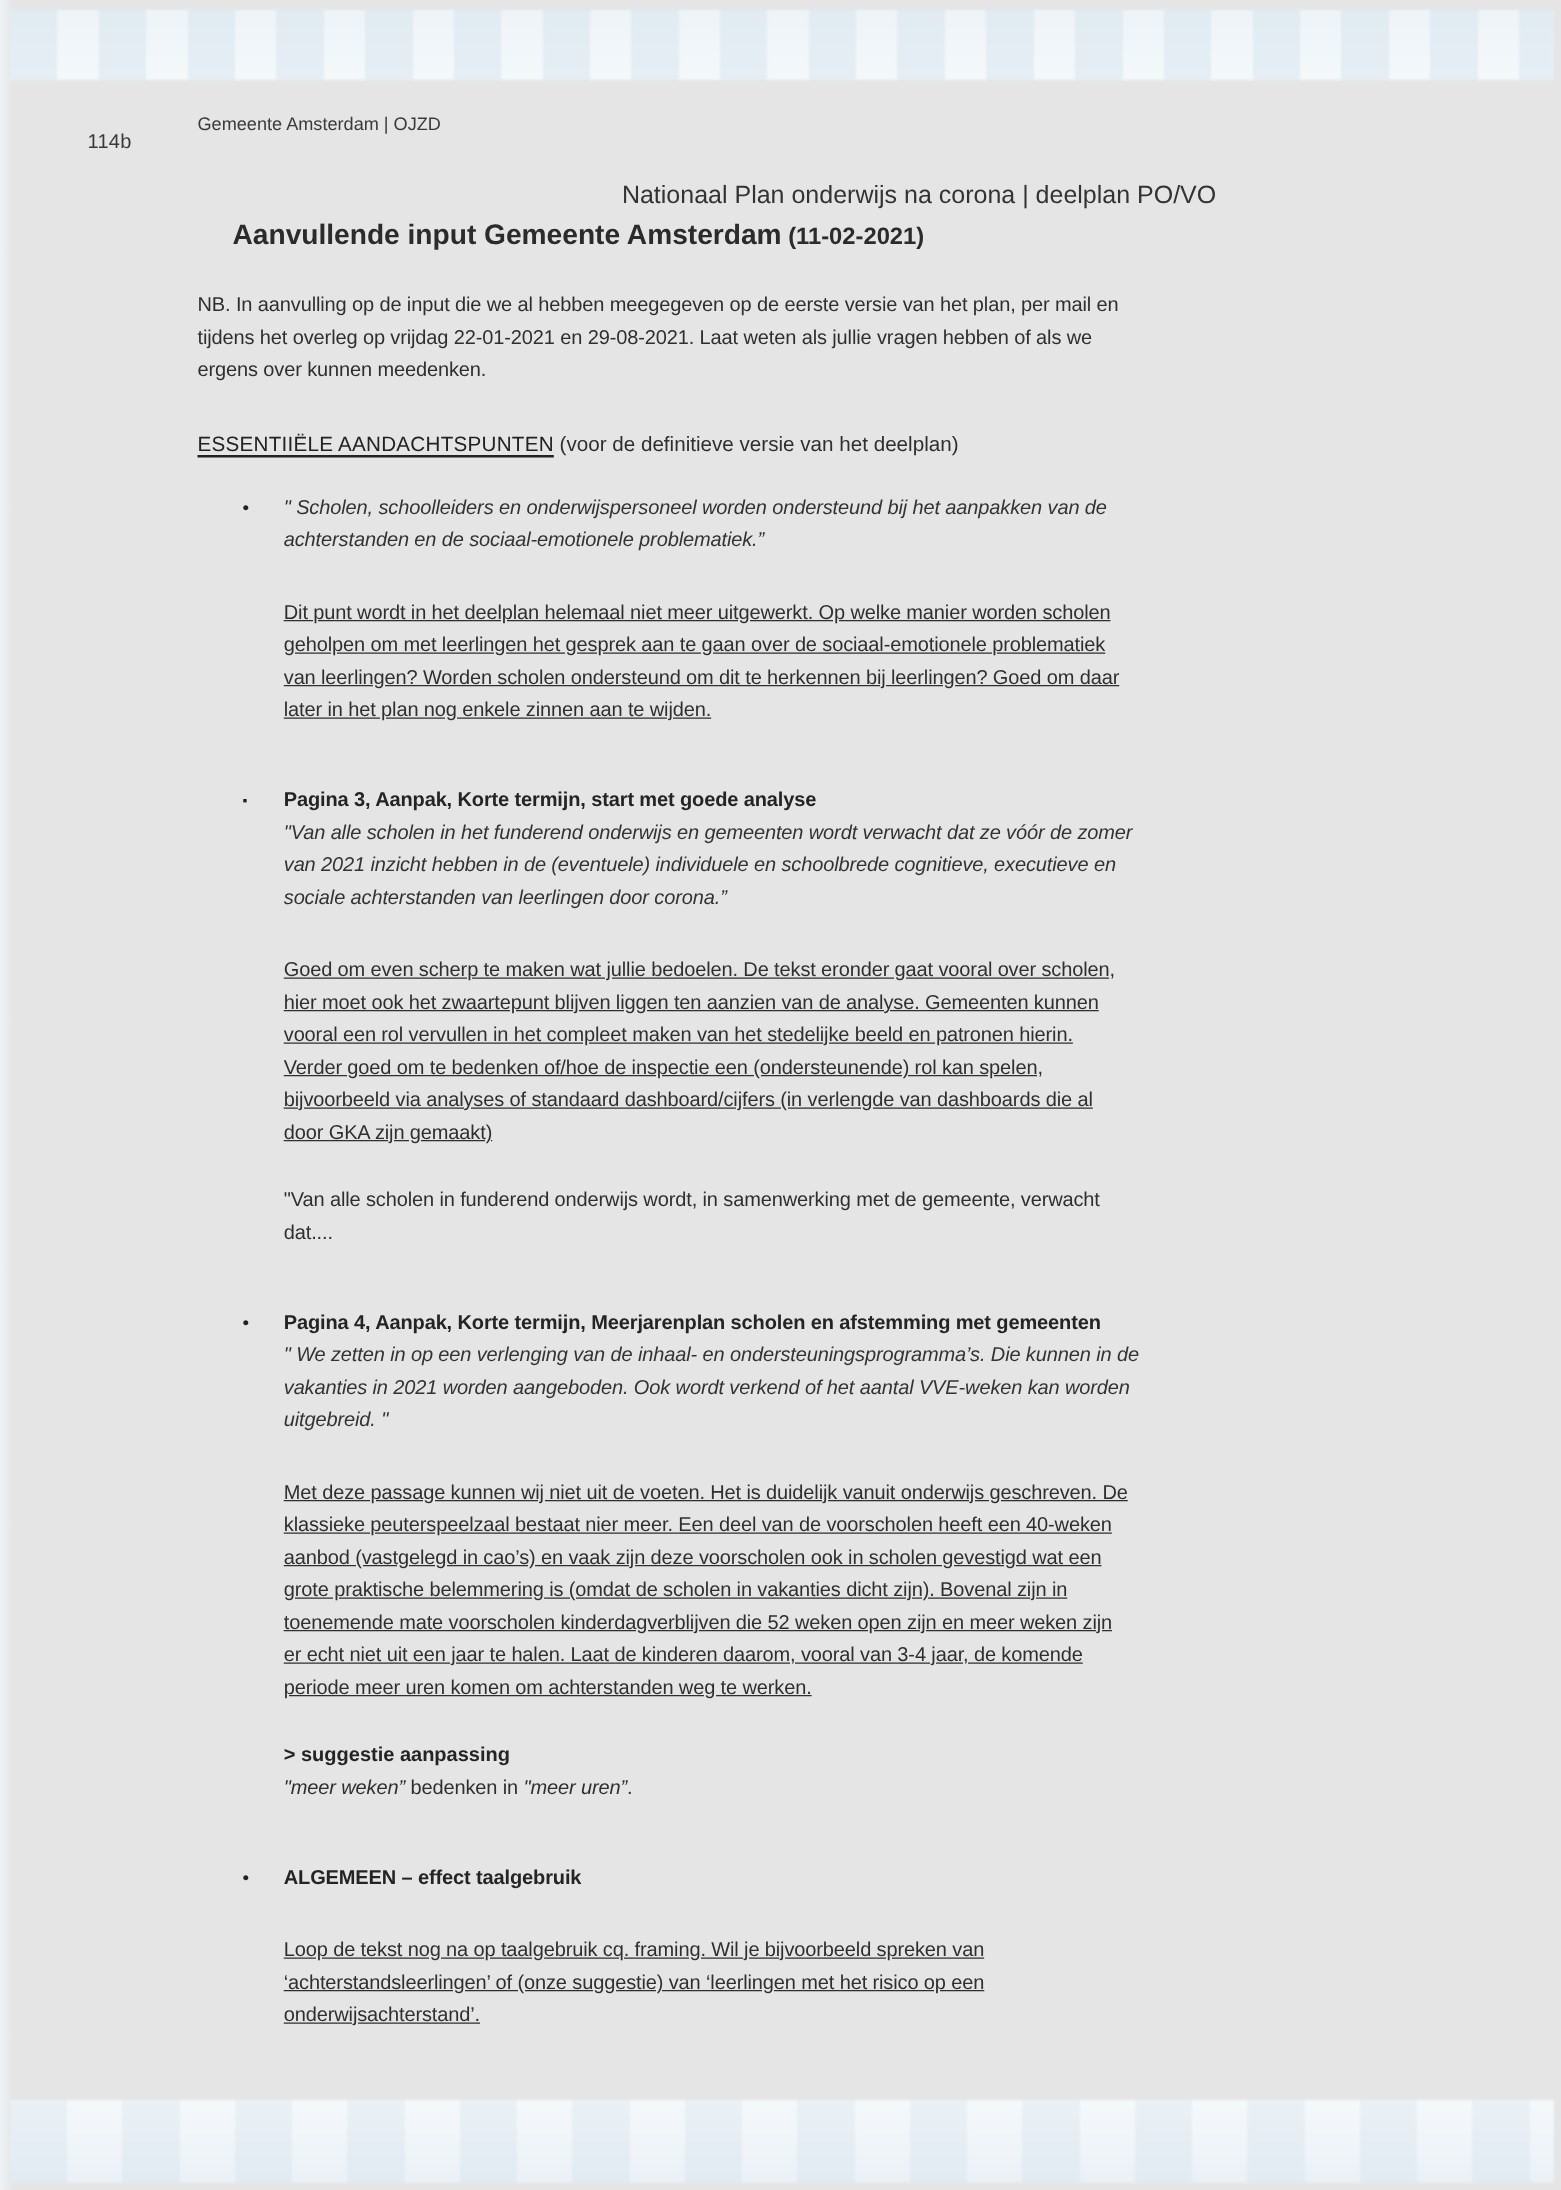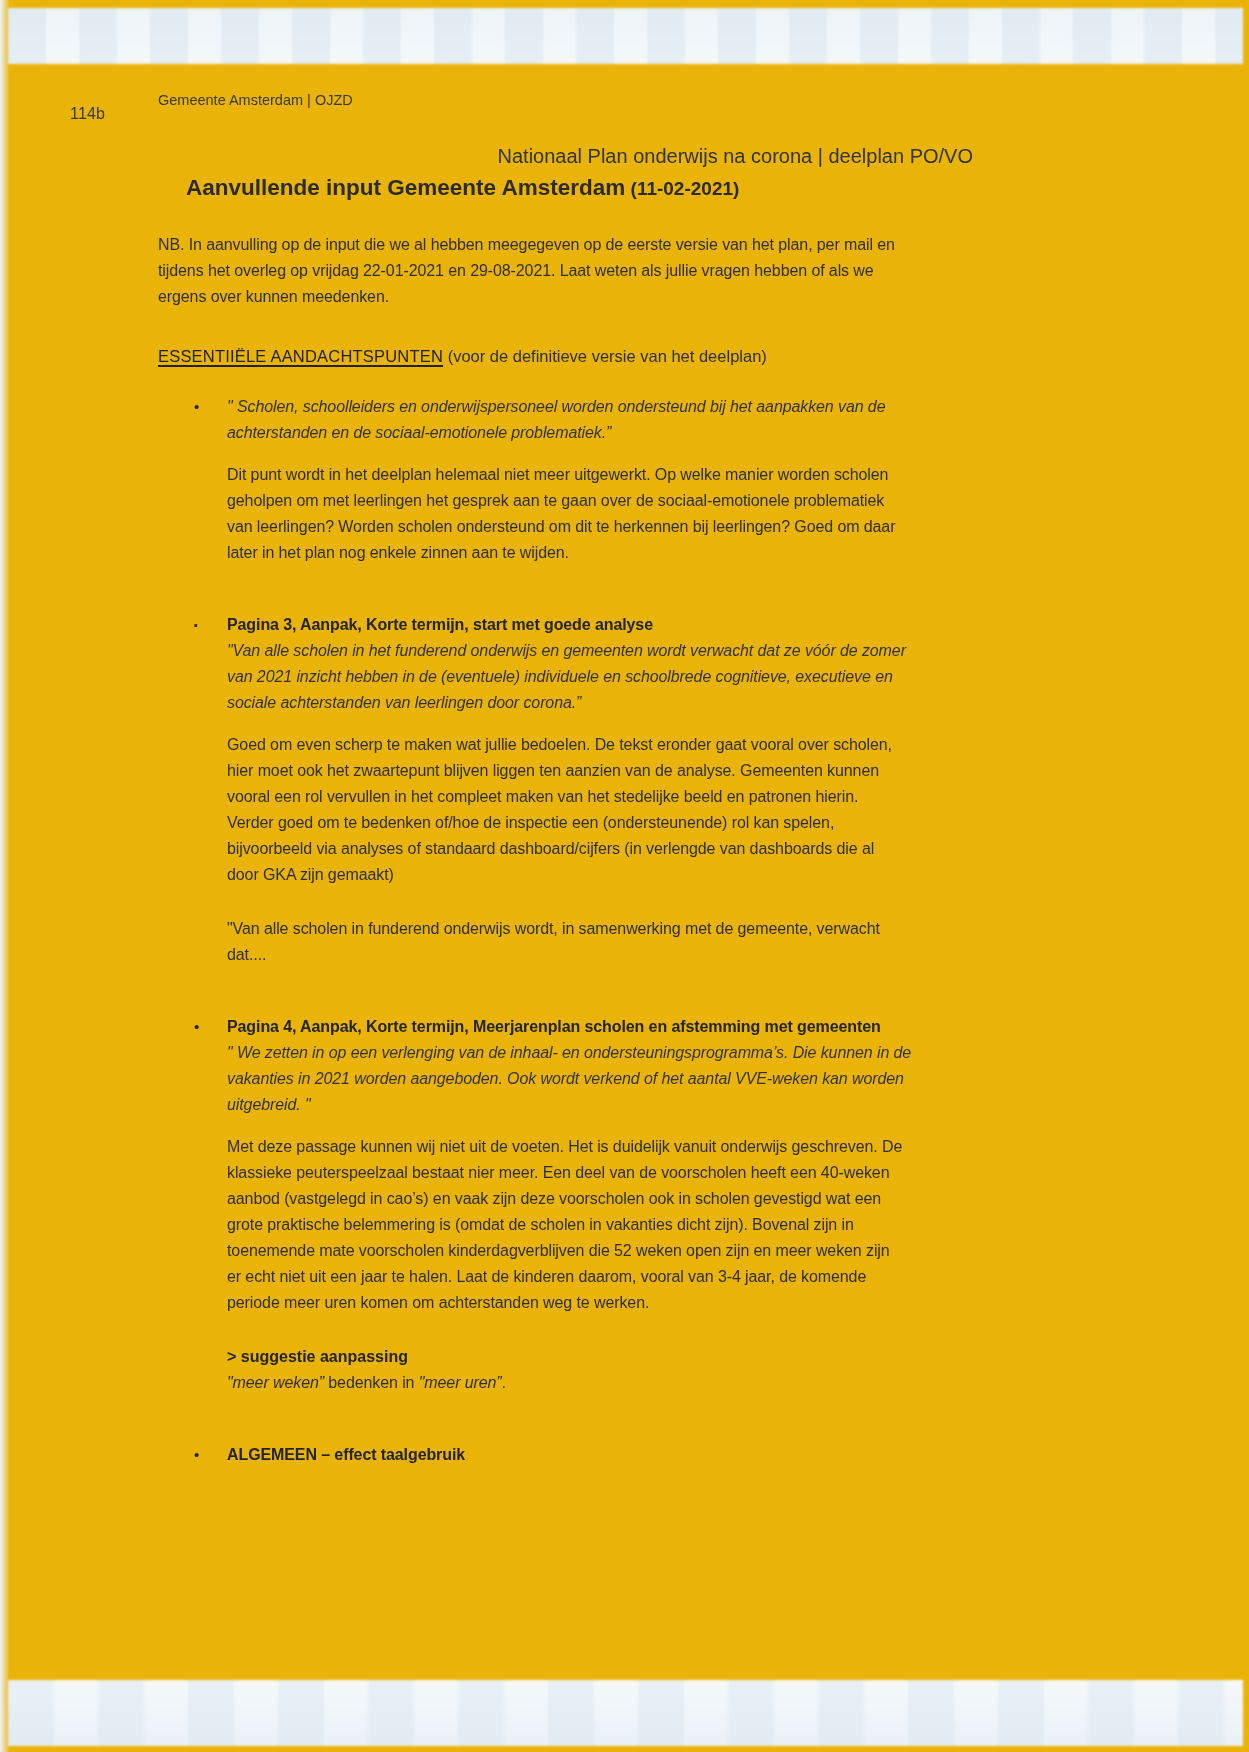--- a/index.html
+++ b/index.html
@@ -1,19 +1,19 @@
 <!DOCTYPE html>
 <html><head>
 <meta charset="utf-8">
 <style>
   html,body{margin:0;padding:0;background:#ffffff;}
   .page{
     position:relative;
     width:1249px;height:1752px;
-    background:#eab308;
+    background:#e5e5e5;
     font-family:"Liberation Sans","DejaVu Sans",sans-serif;
     color:#2f2f2f;
     overflow:hidden;
   }
   
   .scan-band{position:absolute;left:8px;right:6px;pointer-events:none;}
   .scan-band.top{
     top:8px;height:56px;
     background:
       repeating-linear-gradient(90deg,rgba(210,224,235,.45) 0 38px,rgba(236,243,248,.25) 38px 71px),
@@ -56,21 +56,21 @@
   .bullets{margin-top:25px;}
   .bullet-item{position:relative;padding-left:69px;margin-bottom:46px;}
   .bullet-item:last-child{margin-bottom:0;}
   .bullet-marker{
     position:absolute;left:36px;top:0;
     font-size:15px;line-height:26px;color:#222;
   }
   .bullet-marker.square{font-size:11px;}
   .b-title{font-size:16px;line-height:26px;font-weight:bold;color:#242424;letter-spacing:-.1px;}
   .b-quote{font-style:italic;color:#333;}
-  .b-para{margin-top:16px;}
+  .b-para{margin-top:32px;text-decoration:underline;}
   .b-sug{margin-top:28px;}
   .sug-label{font-size:16px;line-height:26px;font-weight:bold;color:#242424;}
   .sug-text{white-space:pre-line;font-size:16px;line-height:26px;letter-spacing:-.1px;}
 </style>
 </head>
 <body>
 
 <div class="page">
 
   <div class="scan-band top"></div>
@@ -138,17 +138,20 @@
 periode meer uren komen om achterstanden weg te werken.</div>
         <div class="b-sug">
           <div class="sug-label">&gt; suggestie aanpassing</div>
           <div class="sug-text"><span style="font-style: italic;">"meer weken”</span><span> bedenken in </span><span style="font-style: italic;">"meer uren”</span><span>.</span></div>
         </div>
       </div>
 
       <div class="bullet-item">
         <span class="bullet-marker">•</span>
         <div class="b-title">ALGEMEEN – effect taalgebruik</div>
+        <div class="para b-para">Loop de tekst nog na op taalgebruik cq. framing. Wil je bijvoorbeeld spreken van
+‘achterstandsleerlingen’ of (onze suggestie) van ‘leerlingen met het risico op een
+onderwijsachterstand’.</div>
       </div>
 
     </div>
   </div>
 </div>
 
 </body></html>

